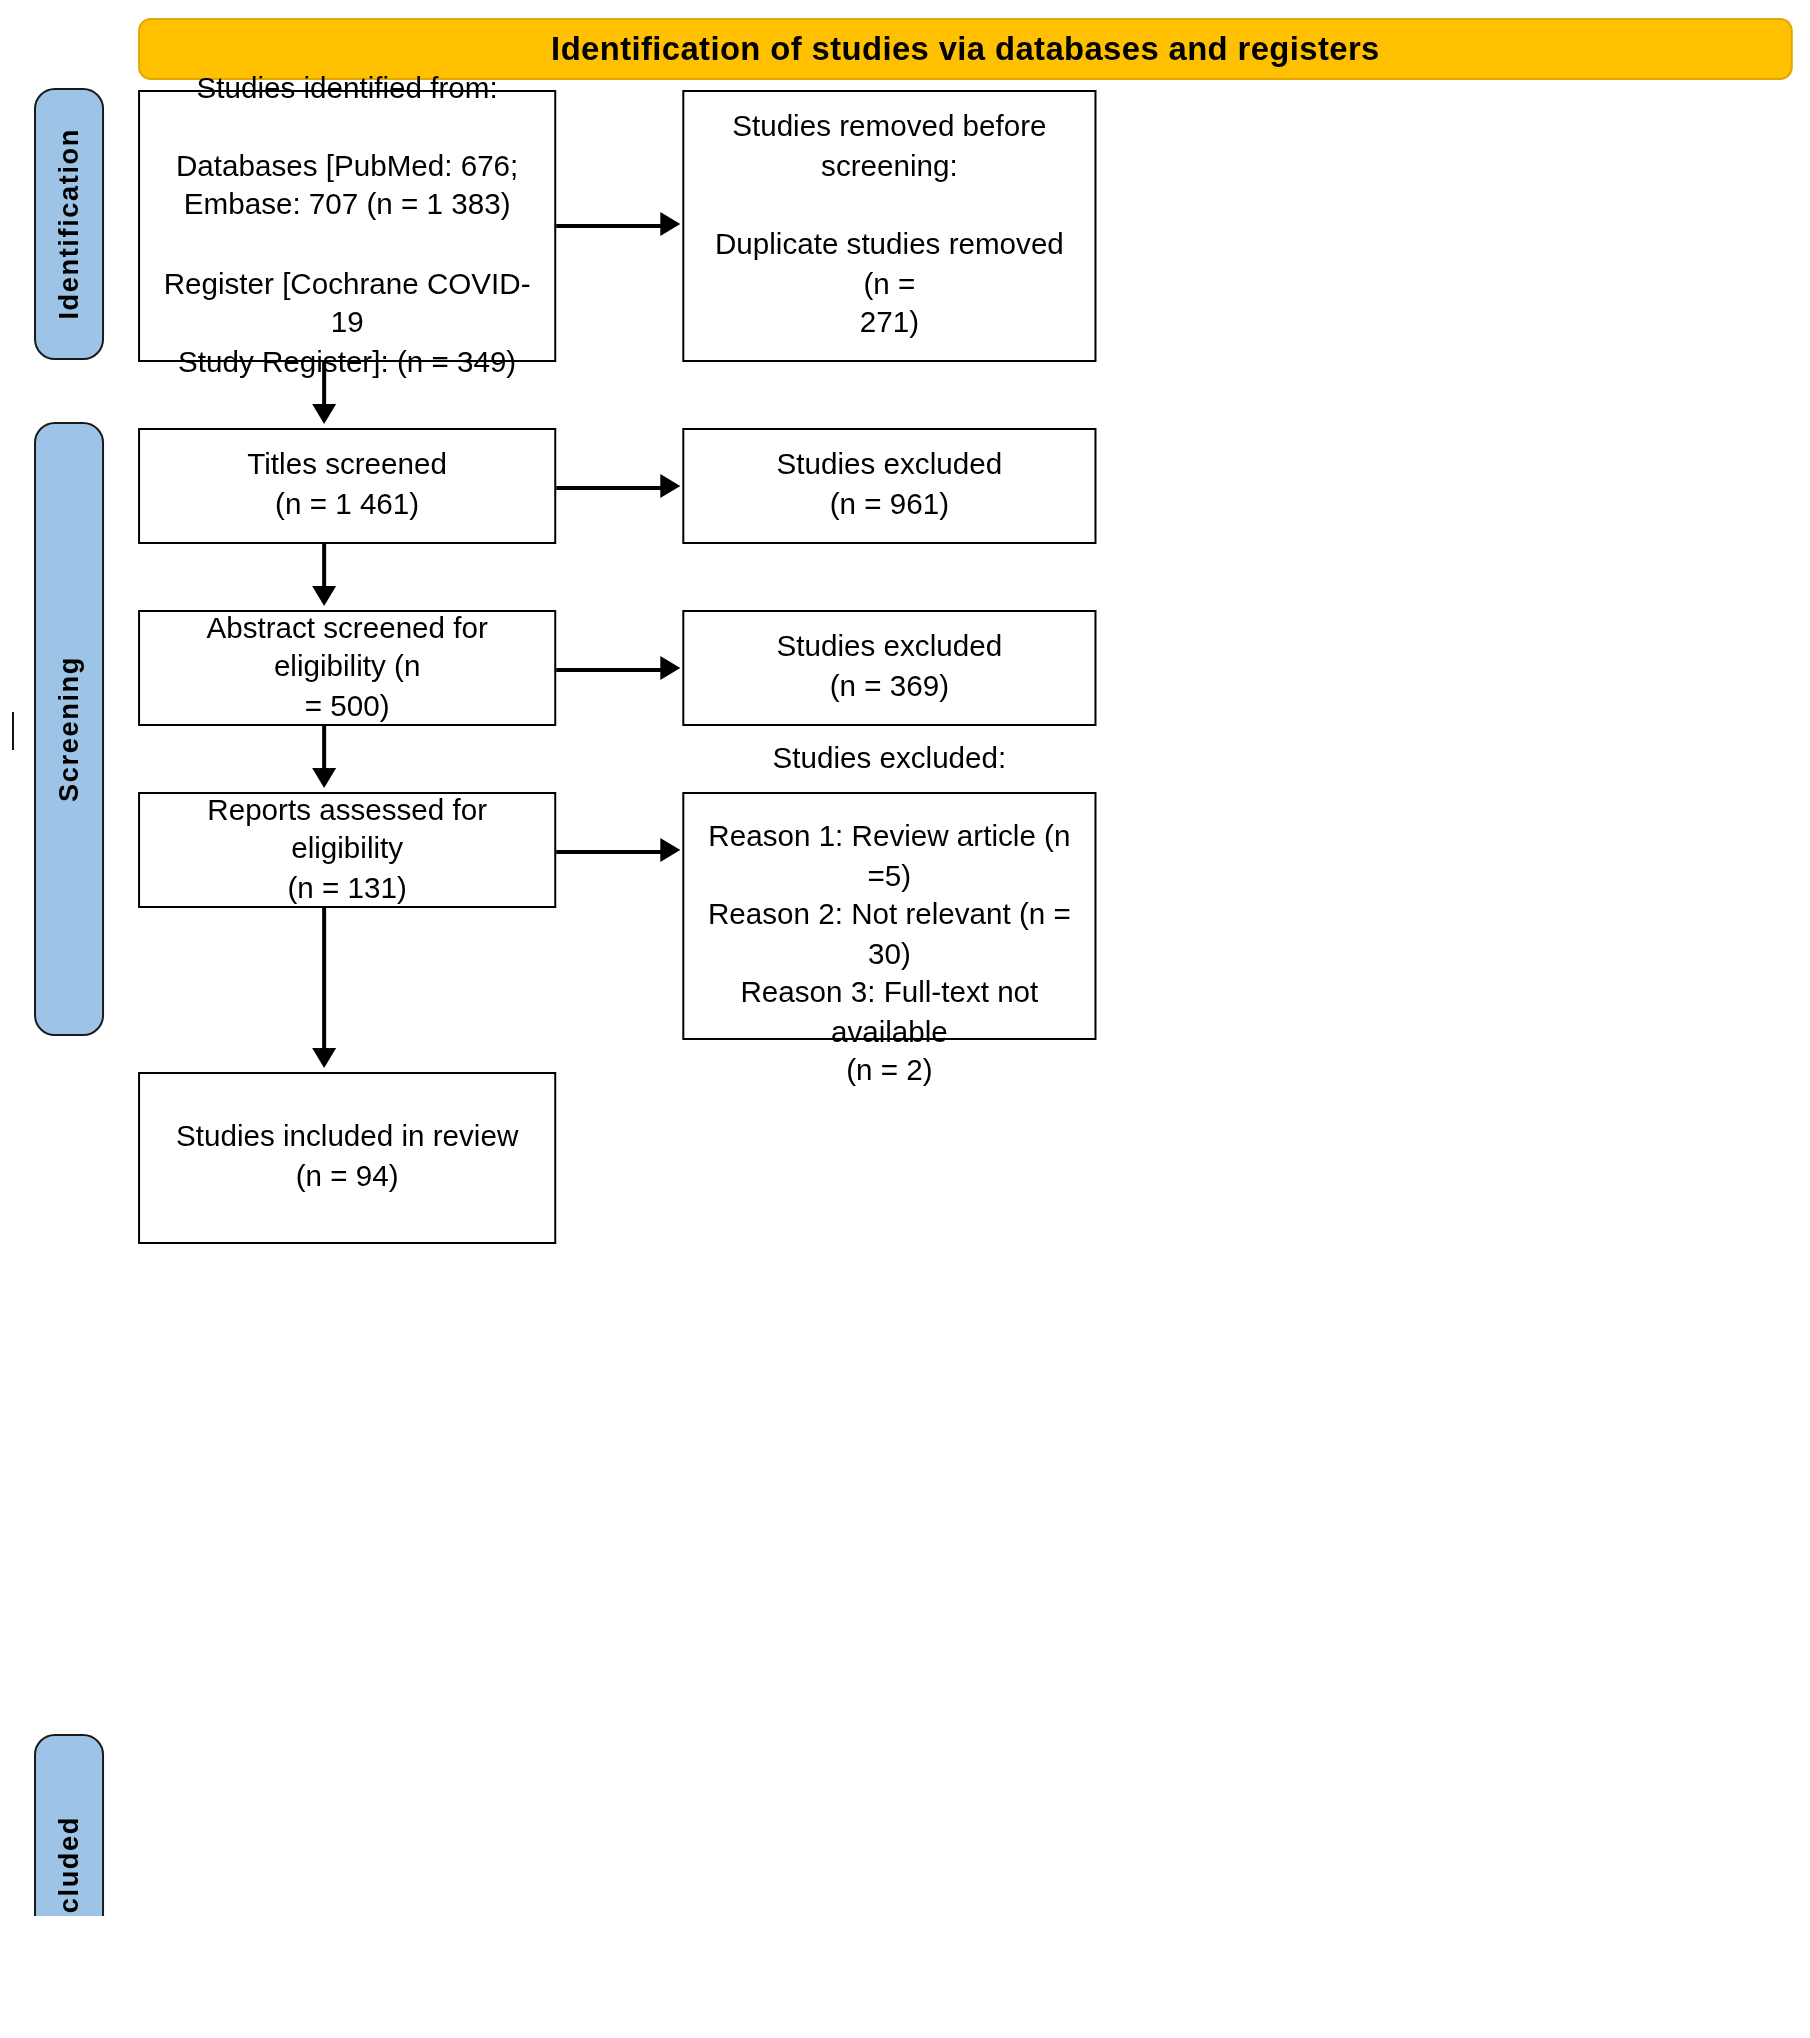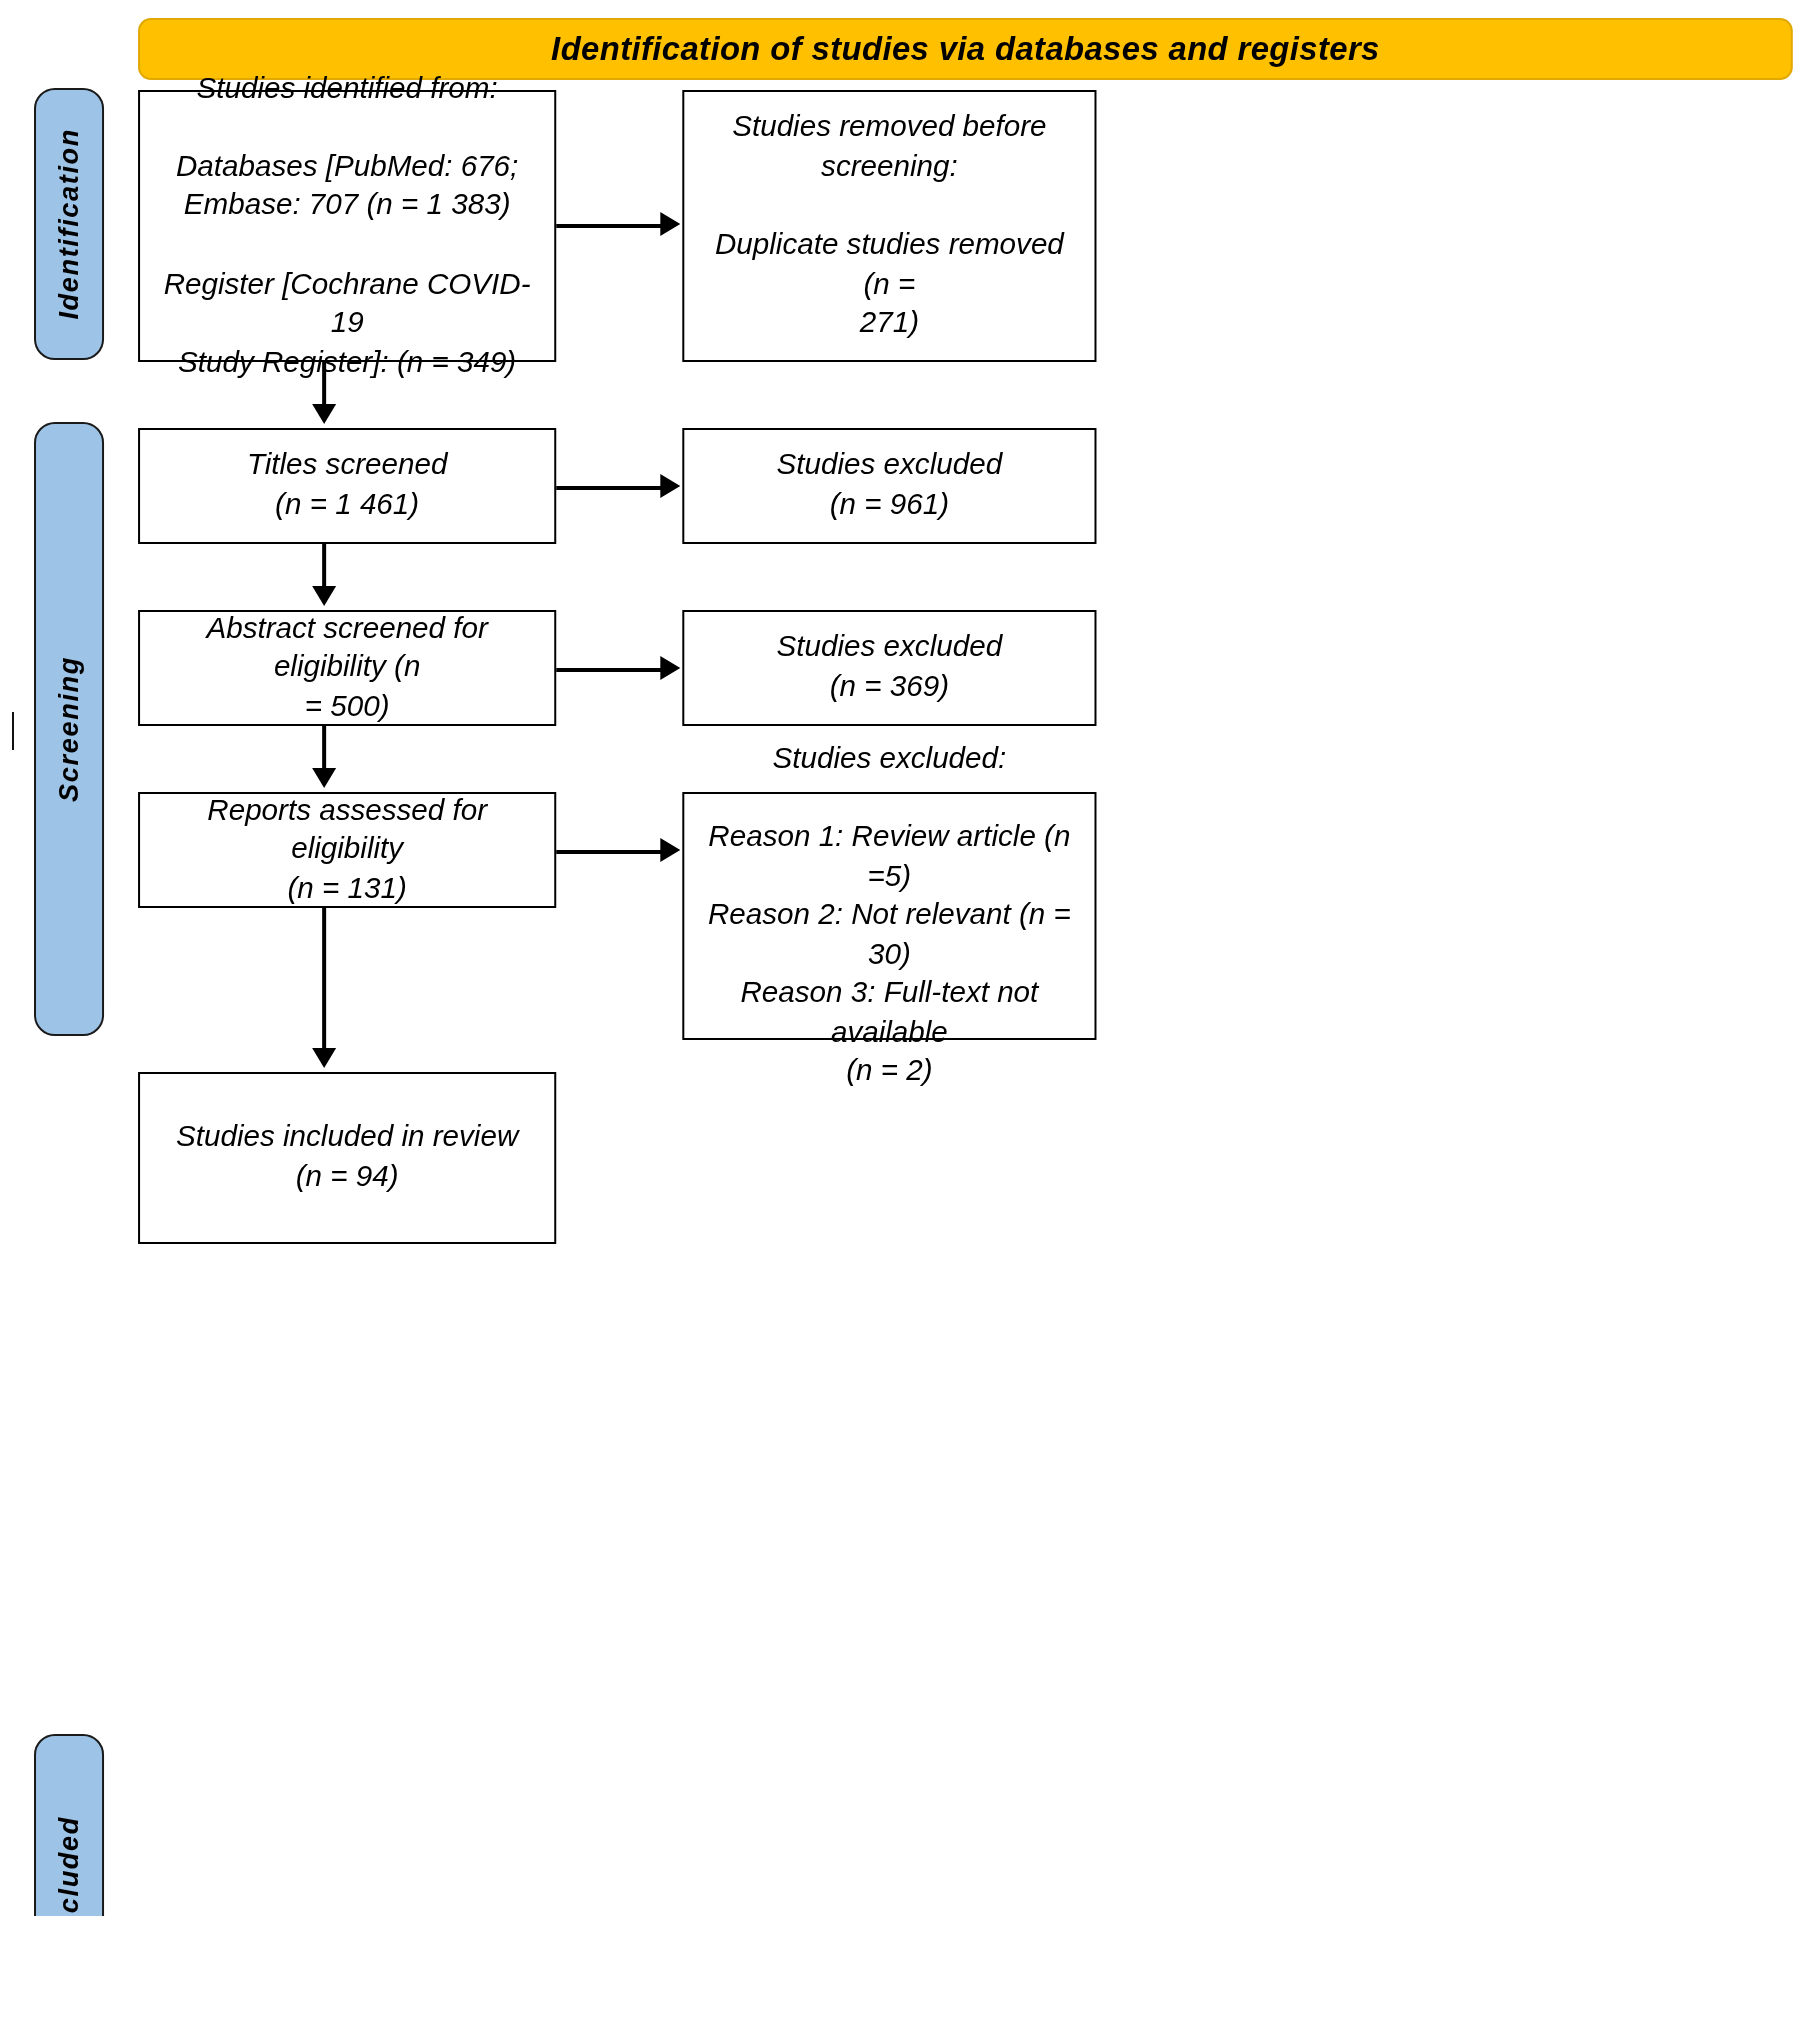--- a/index.html
+++ b/index.html
@@ -9,21 +9,20 @@
   }
   body {
     font-family: "Liberation Sans", sans-serif;
   }
   #stage {
     position: relative;
     width: 1811px;
     height: 1916px;
     background: #ffffff;
     overflow: hidden;
-    font-style: italic;
   }
 
   
   .phase-banner {
     position: absolute;
     left: 140px;
     top: 17.6px;
     width: 1654px;
     height: 62px;
     background: #FFC000;

